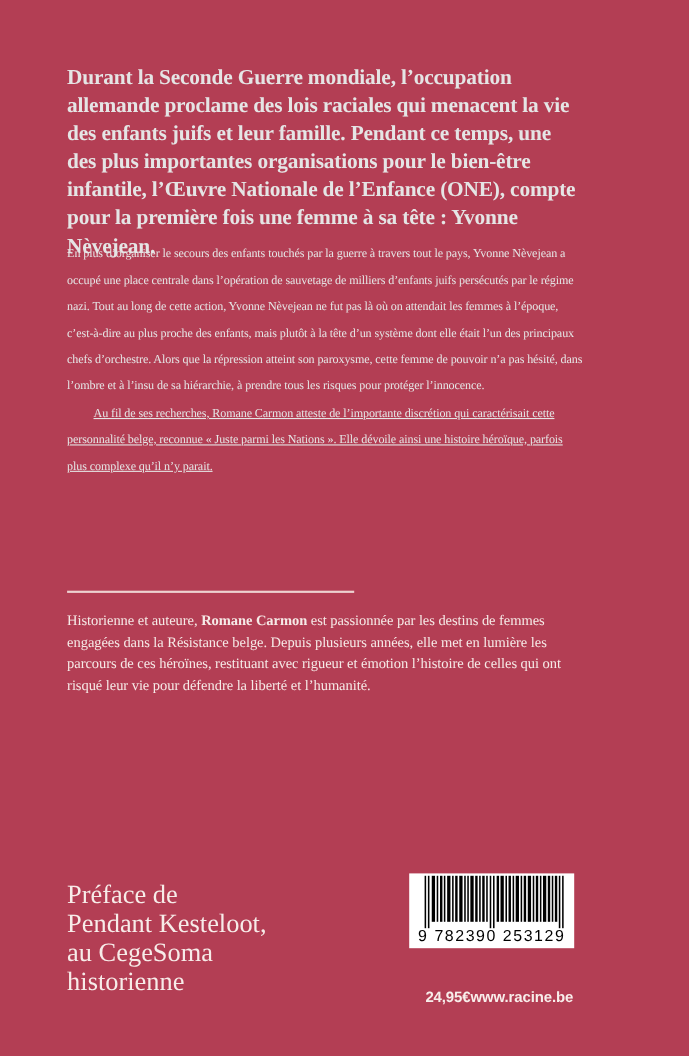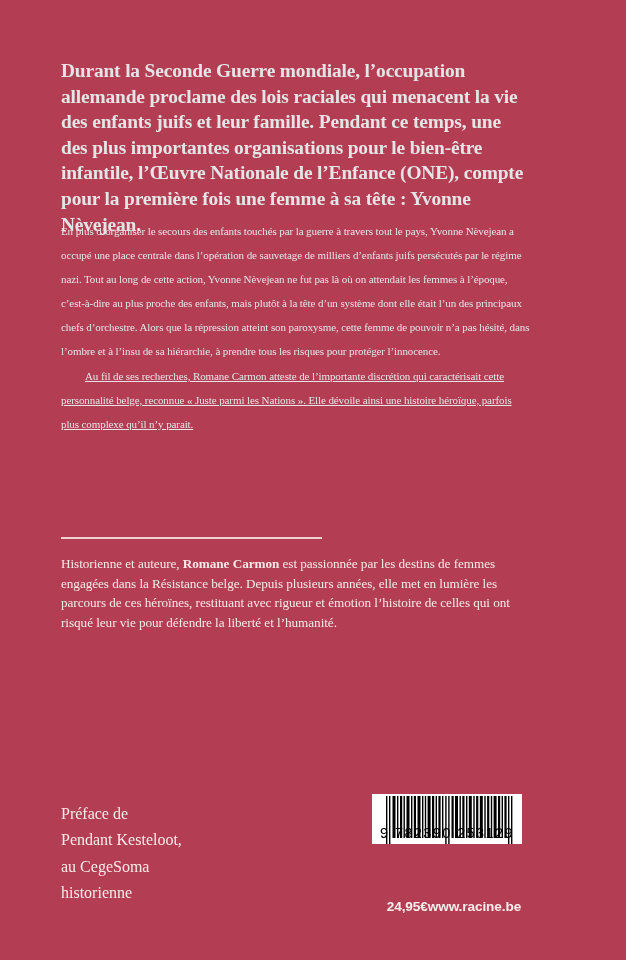--- a/index.html
+++ b/index.html
@@ -87,38 +87,38 @@
 
   
   .preface {
     position: absolute;
     left: 61px;
     top: 801px;
     width: 270px;
     color: #f7ece9;
     font-family: "Liberation Serif", serif;
     font-weight: normal;
-    font-size: 16px;
+    font-size: 24px;
     line-height: 26.4px;
   }
   .preface div {
     white-space: nowrap;
   }
 
   
   .barcode-block {
     position: absolute;
     left: 372px;
     top: 794px;
     width: 150px;
   }
   .barcode-box {
     background: #ffffff;
     width: 150px;
-    height: 50px;
+    height: 68px;
     position: relative;
     box-sizing: border-box;
   }
   .bars {
     position: absolute;
     left: 0;
     top: 2px;
     width: 150px;
     height: 48px;
     display: block;

